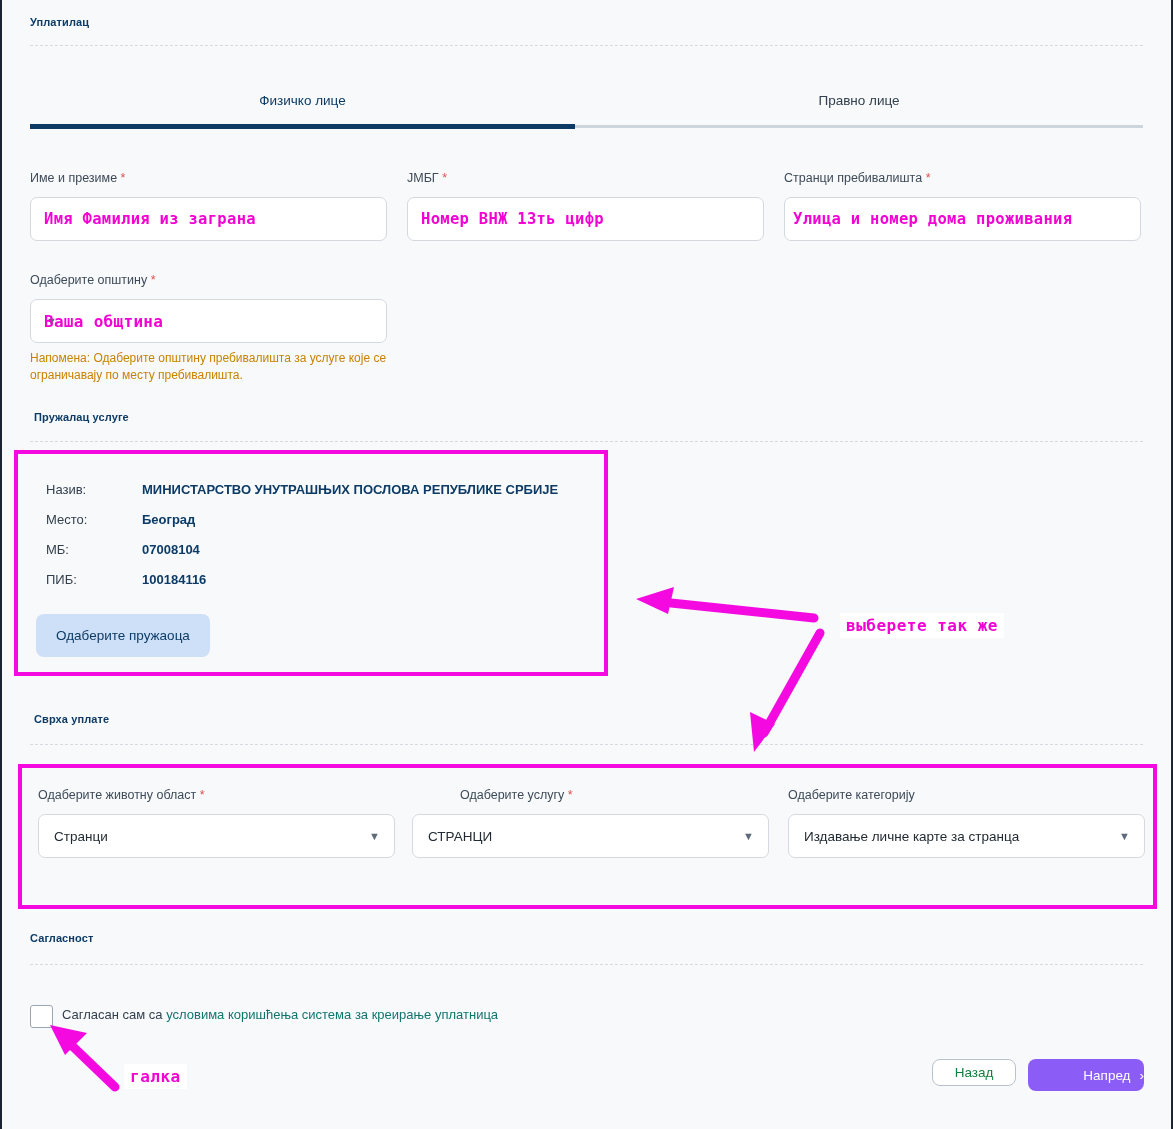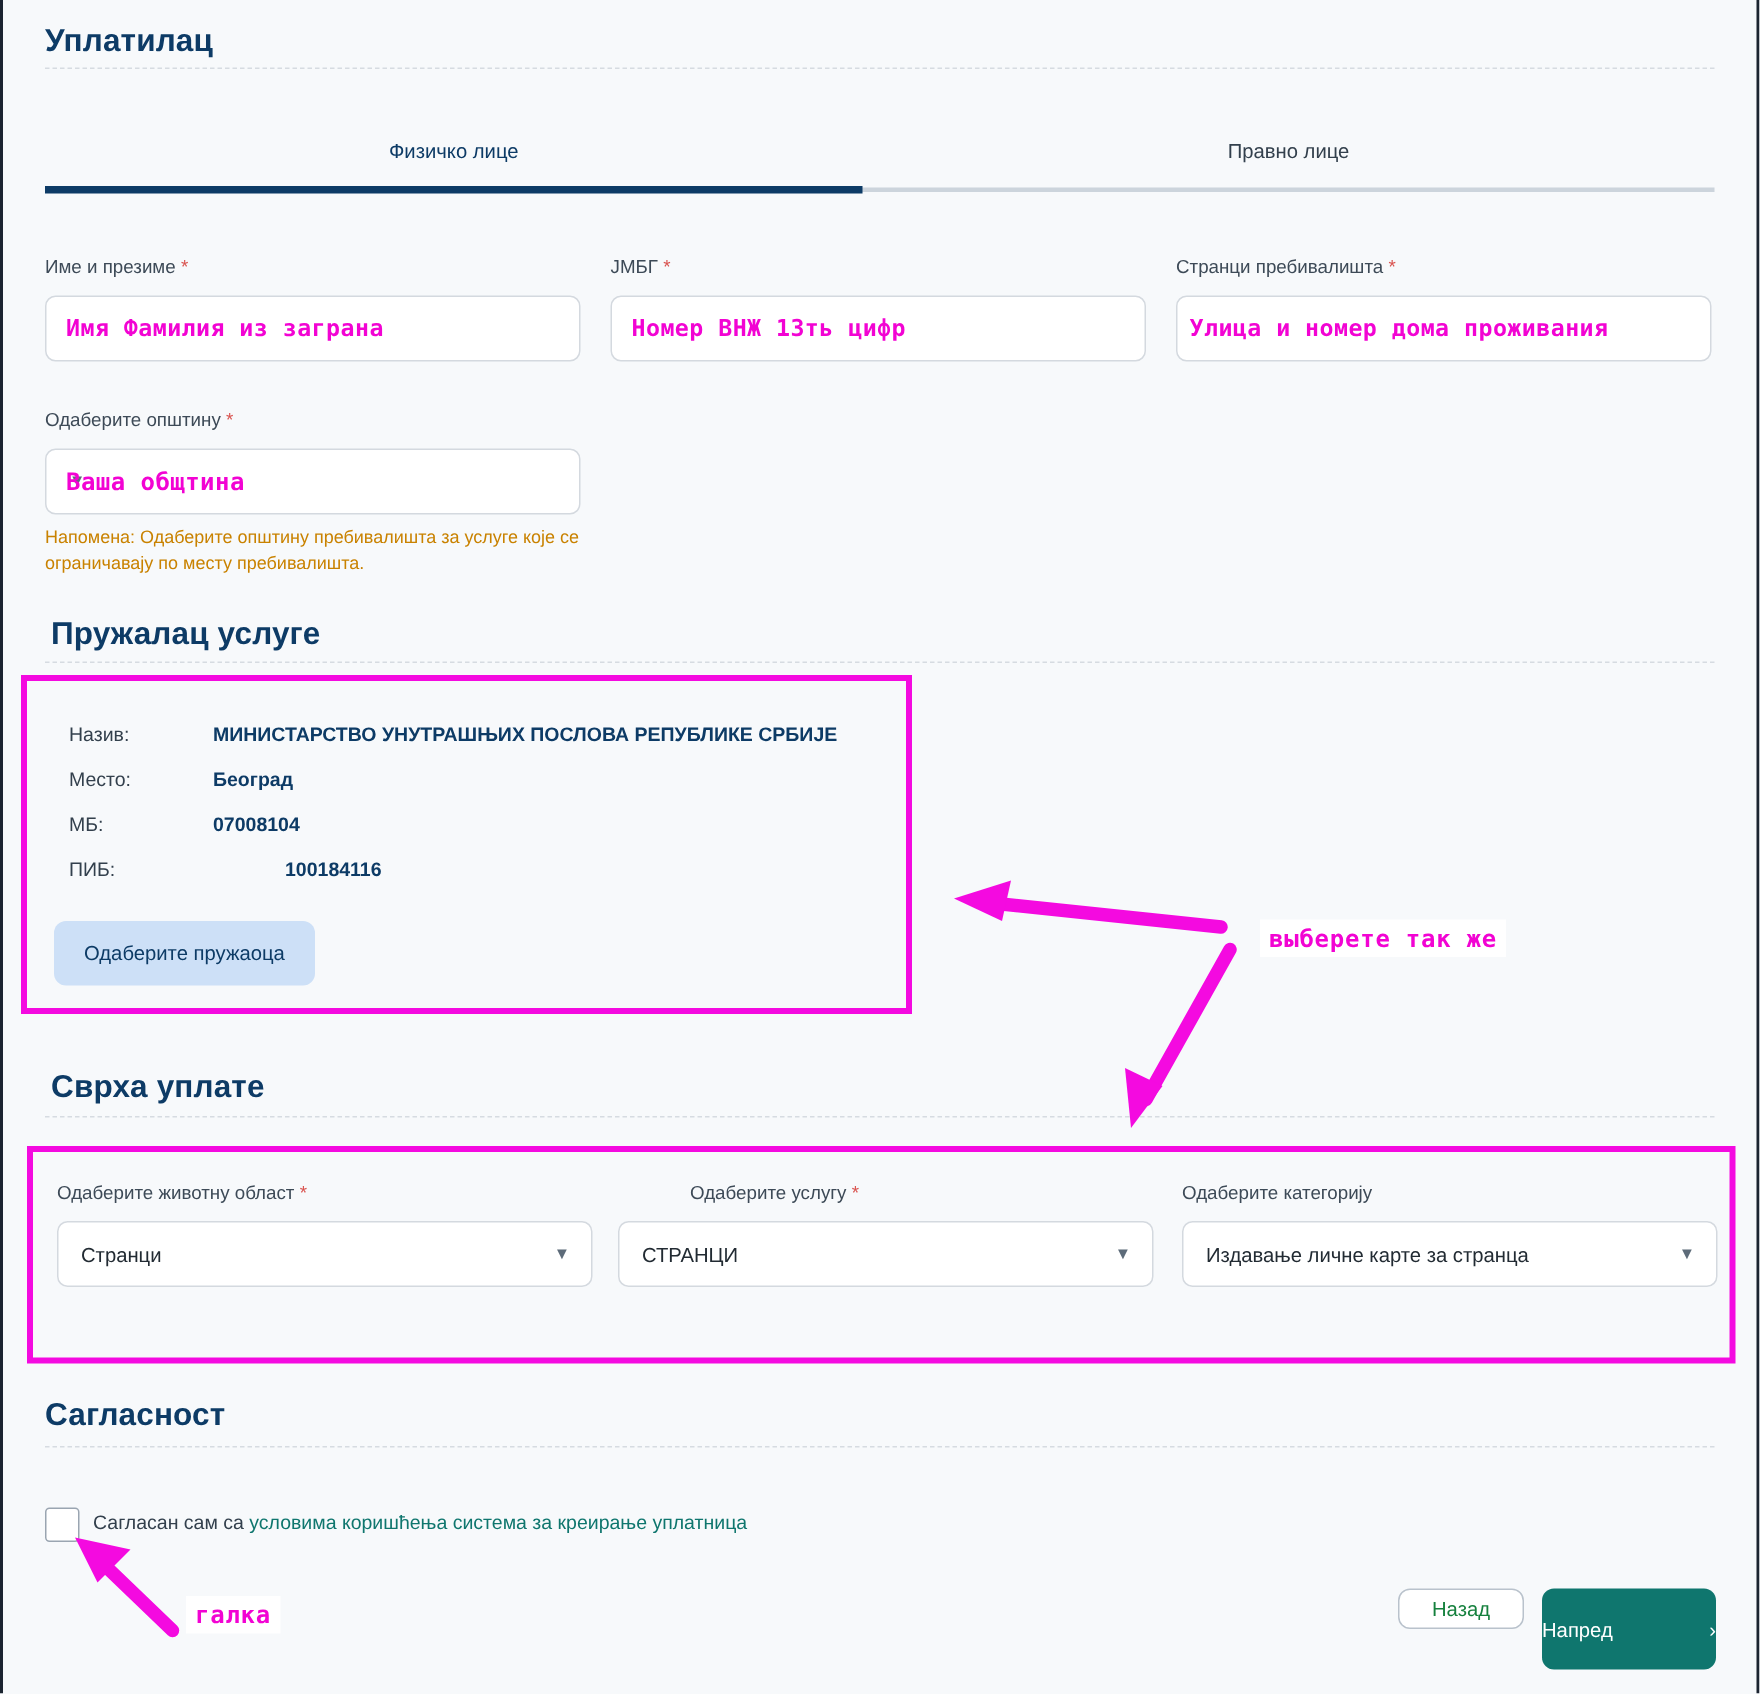--- a/index.html
+++ b/index.html
@@ -14,21 +14,21 @@
     width: 1173px; height: 1129px;
     background: #f7f9fb;
     border-left: 2px solid #1b2430;
     border-right: 2px solid #1b2430;
     overflow: hidden;
   }
 
   
   .section-title {
     color: #0d3b66;
-    font-size: 21px;
+    font-size: 11px;
     font-weight: bold;
     letter-spacing: .1px;
   }
   .dashed-sep {
     border-top: 1px dashed #d6dbe1;
     height: 0;
   }
   .field-label {
     font-size: 12.5px;
     color: #3d4a57;
@@ -125,21 +125,21 @@
     left: 12px; top: 450px; width: 594px; height: 226px;
     border: 4px solid #f40ae0;
     background: #f7f9fb;
   }
   .pr-row { position: absolute; font-size: 13px; }
   .pr-key { color: #33404d; }
   .pr-val { color: #0d3b66; font-weight: bold; }
   #pr-k1 { left: 28px; top: 28px; } #pr-v1 { left: 124px; top: 28px; }
   #pr-k2 { left: 28px; top: 58px; } #pr-v2 { left: 124px; top: 58px; }
   #pr-k3 { left: 28px; top: 88px; } #pr-v3 { left: 124px; top: 88px; }
-  #pr-k4 { left: 28px; top: 118px; } #pr-v4 { left: 124px; top: 118px; margin-left: 48px; }
+  #pr-k4 { left: 28px; top: 118px; } #pr-v4 { left: 124px; top: 118px; }
 
   #btn-pruz {
     position: absolute; left: 18px; top: 160px;
     height: 43px; padding: 0 20px;
     display: flex; align-items: center;
     background: #cde0f7; color: #0d3b66;
     border: none; border-radius: 8px;
     font-family: "Liberation Sans", sans-serif;
     font-size: 13.5px; cursor: pointer;
   }
@@ -177,24 +177,24 @@
 
   
   #btn-nazad {
     left: 930px; top: 1059px; width: 84px; height: 27px;
     background: #ffffff; border: 1px solid #b9c2cc; border-radius: 8px;
     color: #15803d; font-size: 13.5px;
     display: flex; align-items: center; justify-content: center;
     font-family: "Liberation Sans", sans-serif; cursor: pointer;
   }
   #btn-napred {
-    left: 1026px; top: 1059px; width: 116px; height: 54px;
-    background: #0f766e; border: none; border-radius: 8px;
+    left: 1026px; top: 1059px; width: 116px; height: 32px;
+    background: #8b5cf6; border: none; border-radius: 8px;
     color: #ffffff; font-size: 13.5px;
-    display: flex; align-items: center; justify-content: space-between;
+    display: flex; align-items: center; justify-content: flex-end;
     gap: 9px;
     font-family: "Liberation Sans", sans-serif; cursor: pointer;
   }
 
   
   #anno-layer {
     position: absolute; left: 0; top: 0;
     width: 1173px; height: 1129px;
     pointer-events: none;
   }

